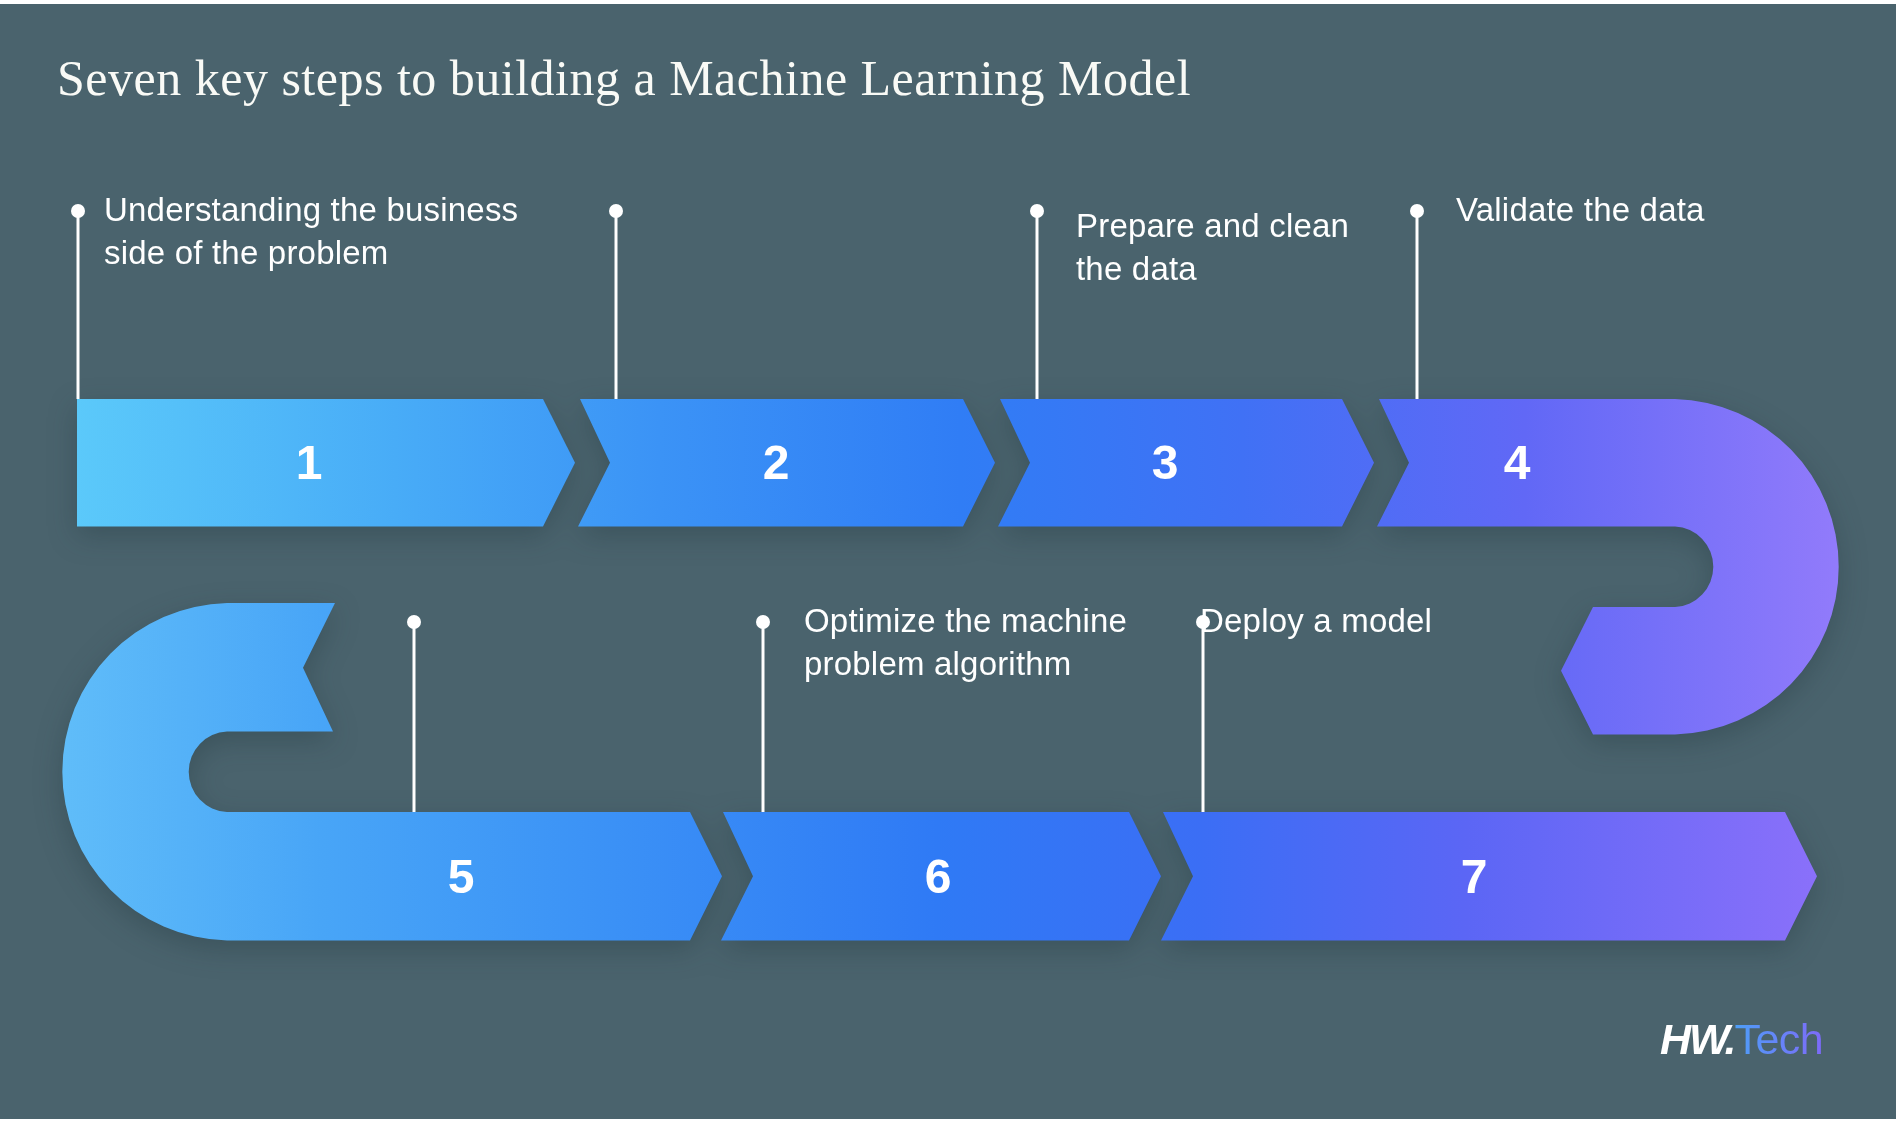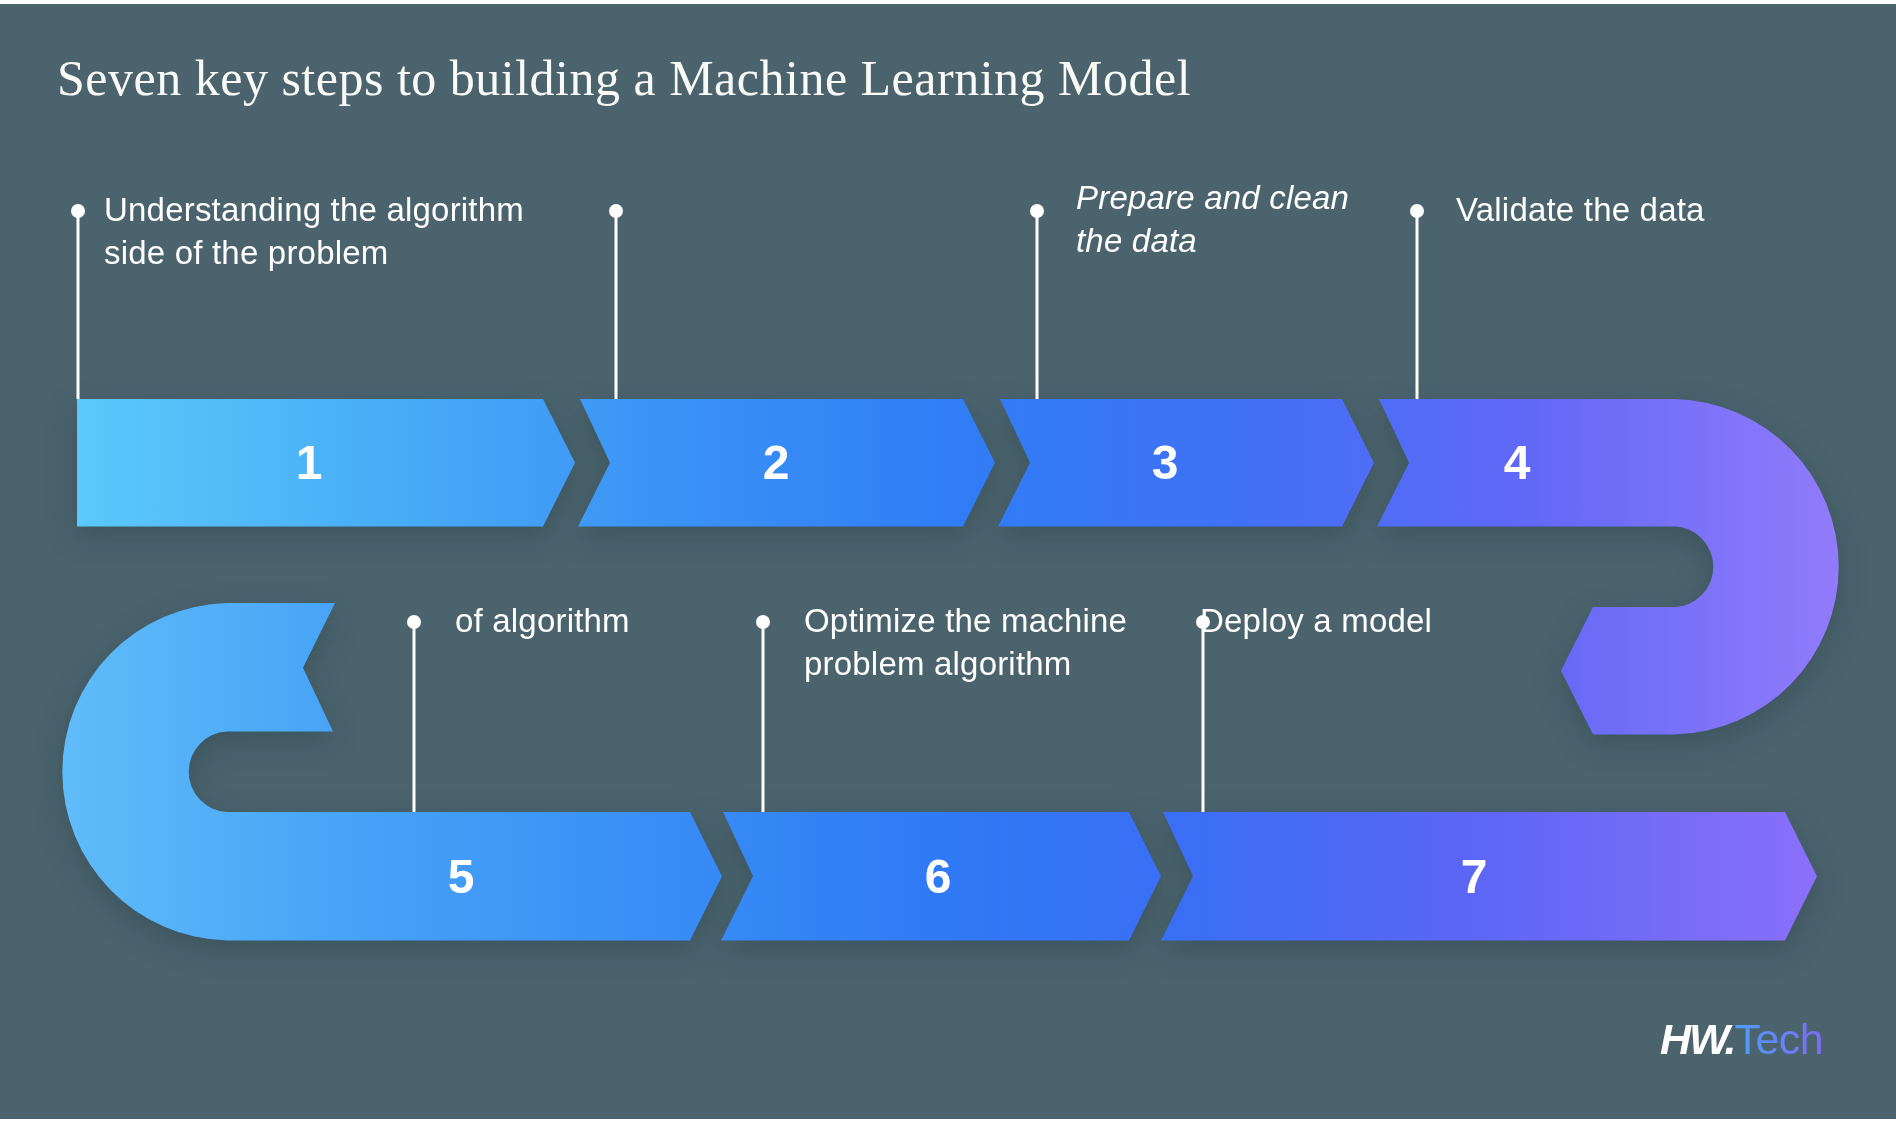--- a/index.html
+++ b/index.html
@@ -80,33 +80,32 @@
       <circle cx="1417" cy="211" r="7"></circle>
       <circle cx="414" cy="622" r="7"></circle>
       <circle cx="763" cy="622" r="7"></circle>
       <circle cx="1203" cy="622" r="7"></circle>
     </g>
   </svg>
 
   <h1 class="page-title">Seven key steps to building a Machine Learning Model</h1>
 
   <div class="step-label" style="left:104px;top:188px;">
-    <span>Understanding the algorithm</span>
+    <span>Understanding the business</span>
     <span>side of the problem</span>
   </div>
-  <div class="step-label" style="left:1076px;top:176px;font-style:italic;">
+  <div class="step-label" style="left:1076px;top:204px;">
     <span>Prepare and clean</span>
     <span>the data</span>
   </div>
   <div class="step-label" style="left:1456px;top:188px;">
     <span>Validate the data</span>
     <span></span>
   </div>
   <div class="step-label" style="left:455px;top:599px;">
-    <span>of algorithm</span>
   </div>
   <div class="step-label" style="left:804px;top:599px;">
     <span>Optimize the machine</span>
     <span>problem algorithm</span>
   </div>
   <div class="step-label" style="left:1200px;top:599px;">
     <span>Deploy a model</span>
     <span></span>
   </div>
 

